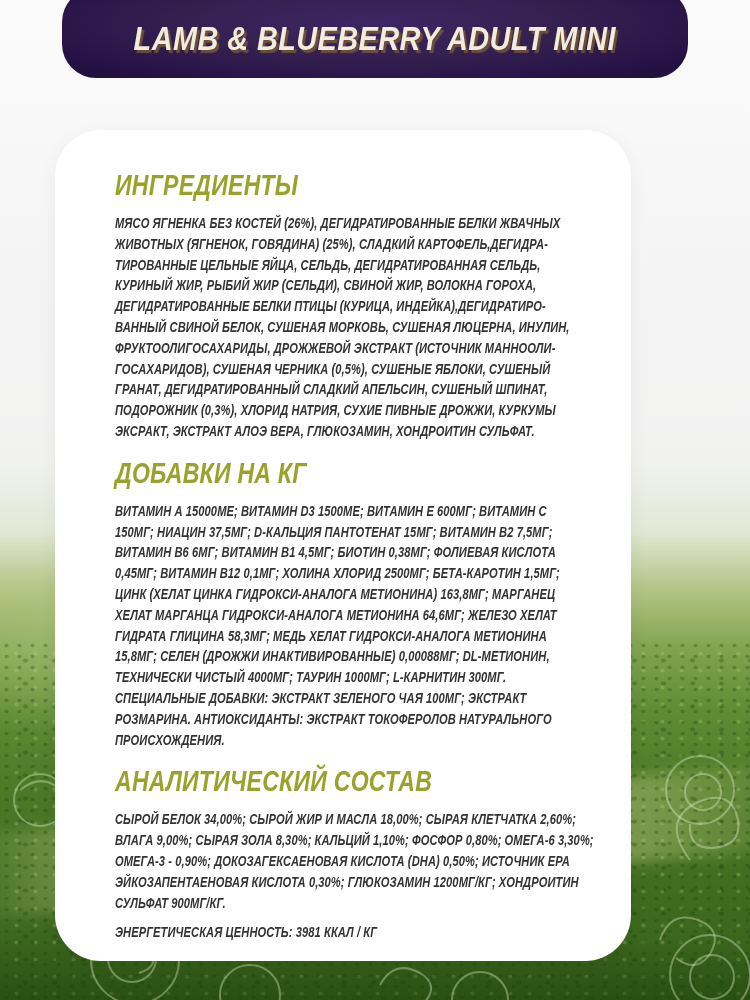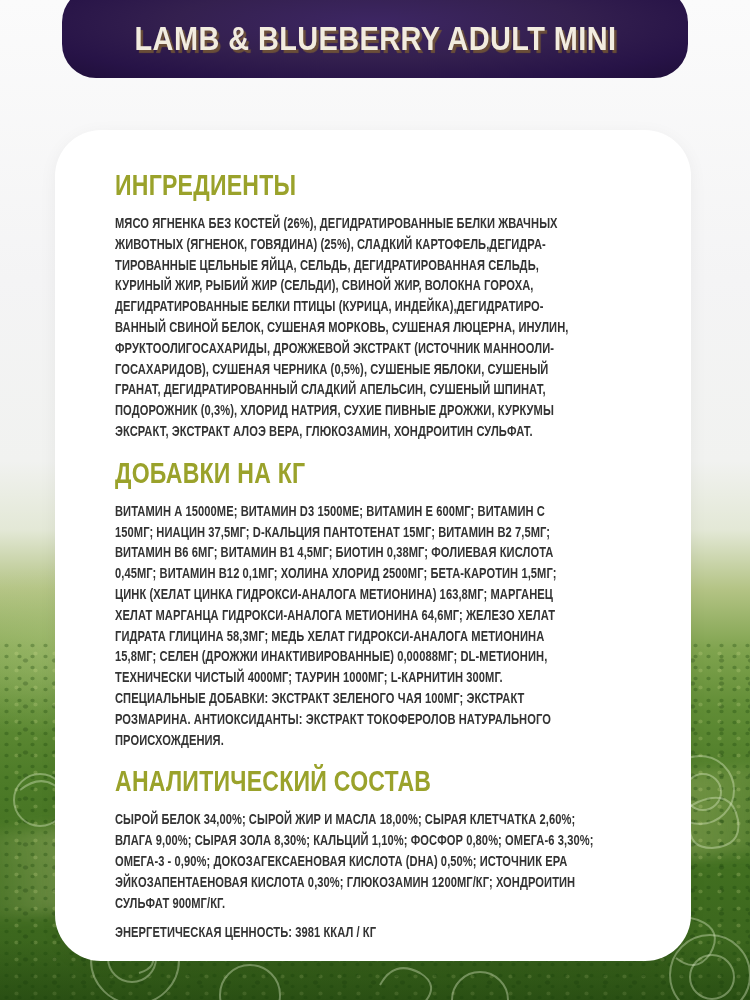--- a/index.html
+++ b/index.html
@@ -1,18 +1,18 @@
 <!DOCTYPE html>
 <html><head>
 <meta charset="utf-8">
 <style>
   html,body{margin:0;padding:0;}
   .stage{
     position:relative;width:750px;height:1000px;overflow:hidden;
-    font-family:"Liberation Sans",sans-serif;background:#86efac;
+    font-family:"Liberation Sans",sans-serif;background:#86efac;font-style:italic;
   }
   
   .bg{
     position:absolute;inset:0;
     background:linear-gradient(180deg,
       #fbfbfb 0%, #f4f4f5 28%, #f1f2f0 46%, #e3e8d6 53%,
       #b3c384 59%, #7fa34e 65%, #608c35 71%, #4d7b28 78%,
       #416f20 87%, #375f1b 100%);
   }
   .bg-glow{
@@ -48,21 +48,21 @@
     background:radial-gradient(ellipse at 50% 38%, #3d2663 0%, #34204f 45%, #271347 78%, #1f0e3a 100%);
     display:flex;align-items:center;justify-content:center;
   }
   .banner-title{
     font-weight:bold;font-size:34px;letter-spacing:.5px;color:#f2ecdf;
     transform:scaleX(.85);white-space:nowrap;padding-top:10px;
     text-shadow:3px 3px 1px rgba(125,95,50,.75);
   }
   
   .card{
-    position:absolute;left:55px;top:130px;width:636px;height:831px;
+    position:absolute;left:55px;top:130px;width:576px;height:831px;
     background:#ffffff;border-radius:46px;
     box-shadow:0 4px 18px rgba(0,0,0,.05);
     overflow:hidden;
   }
   .content{
     position:absolute;left:60px;top:40px;width:668px;
     transform:scaleX(.795);transform-origin:0 0;
     color:#333;
   }
   .sec-heading{

